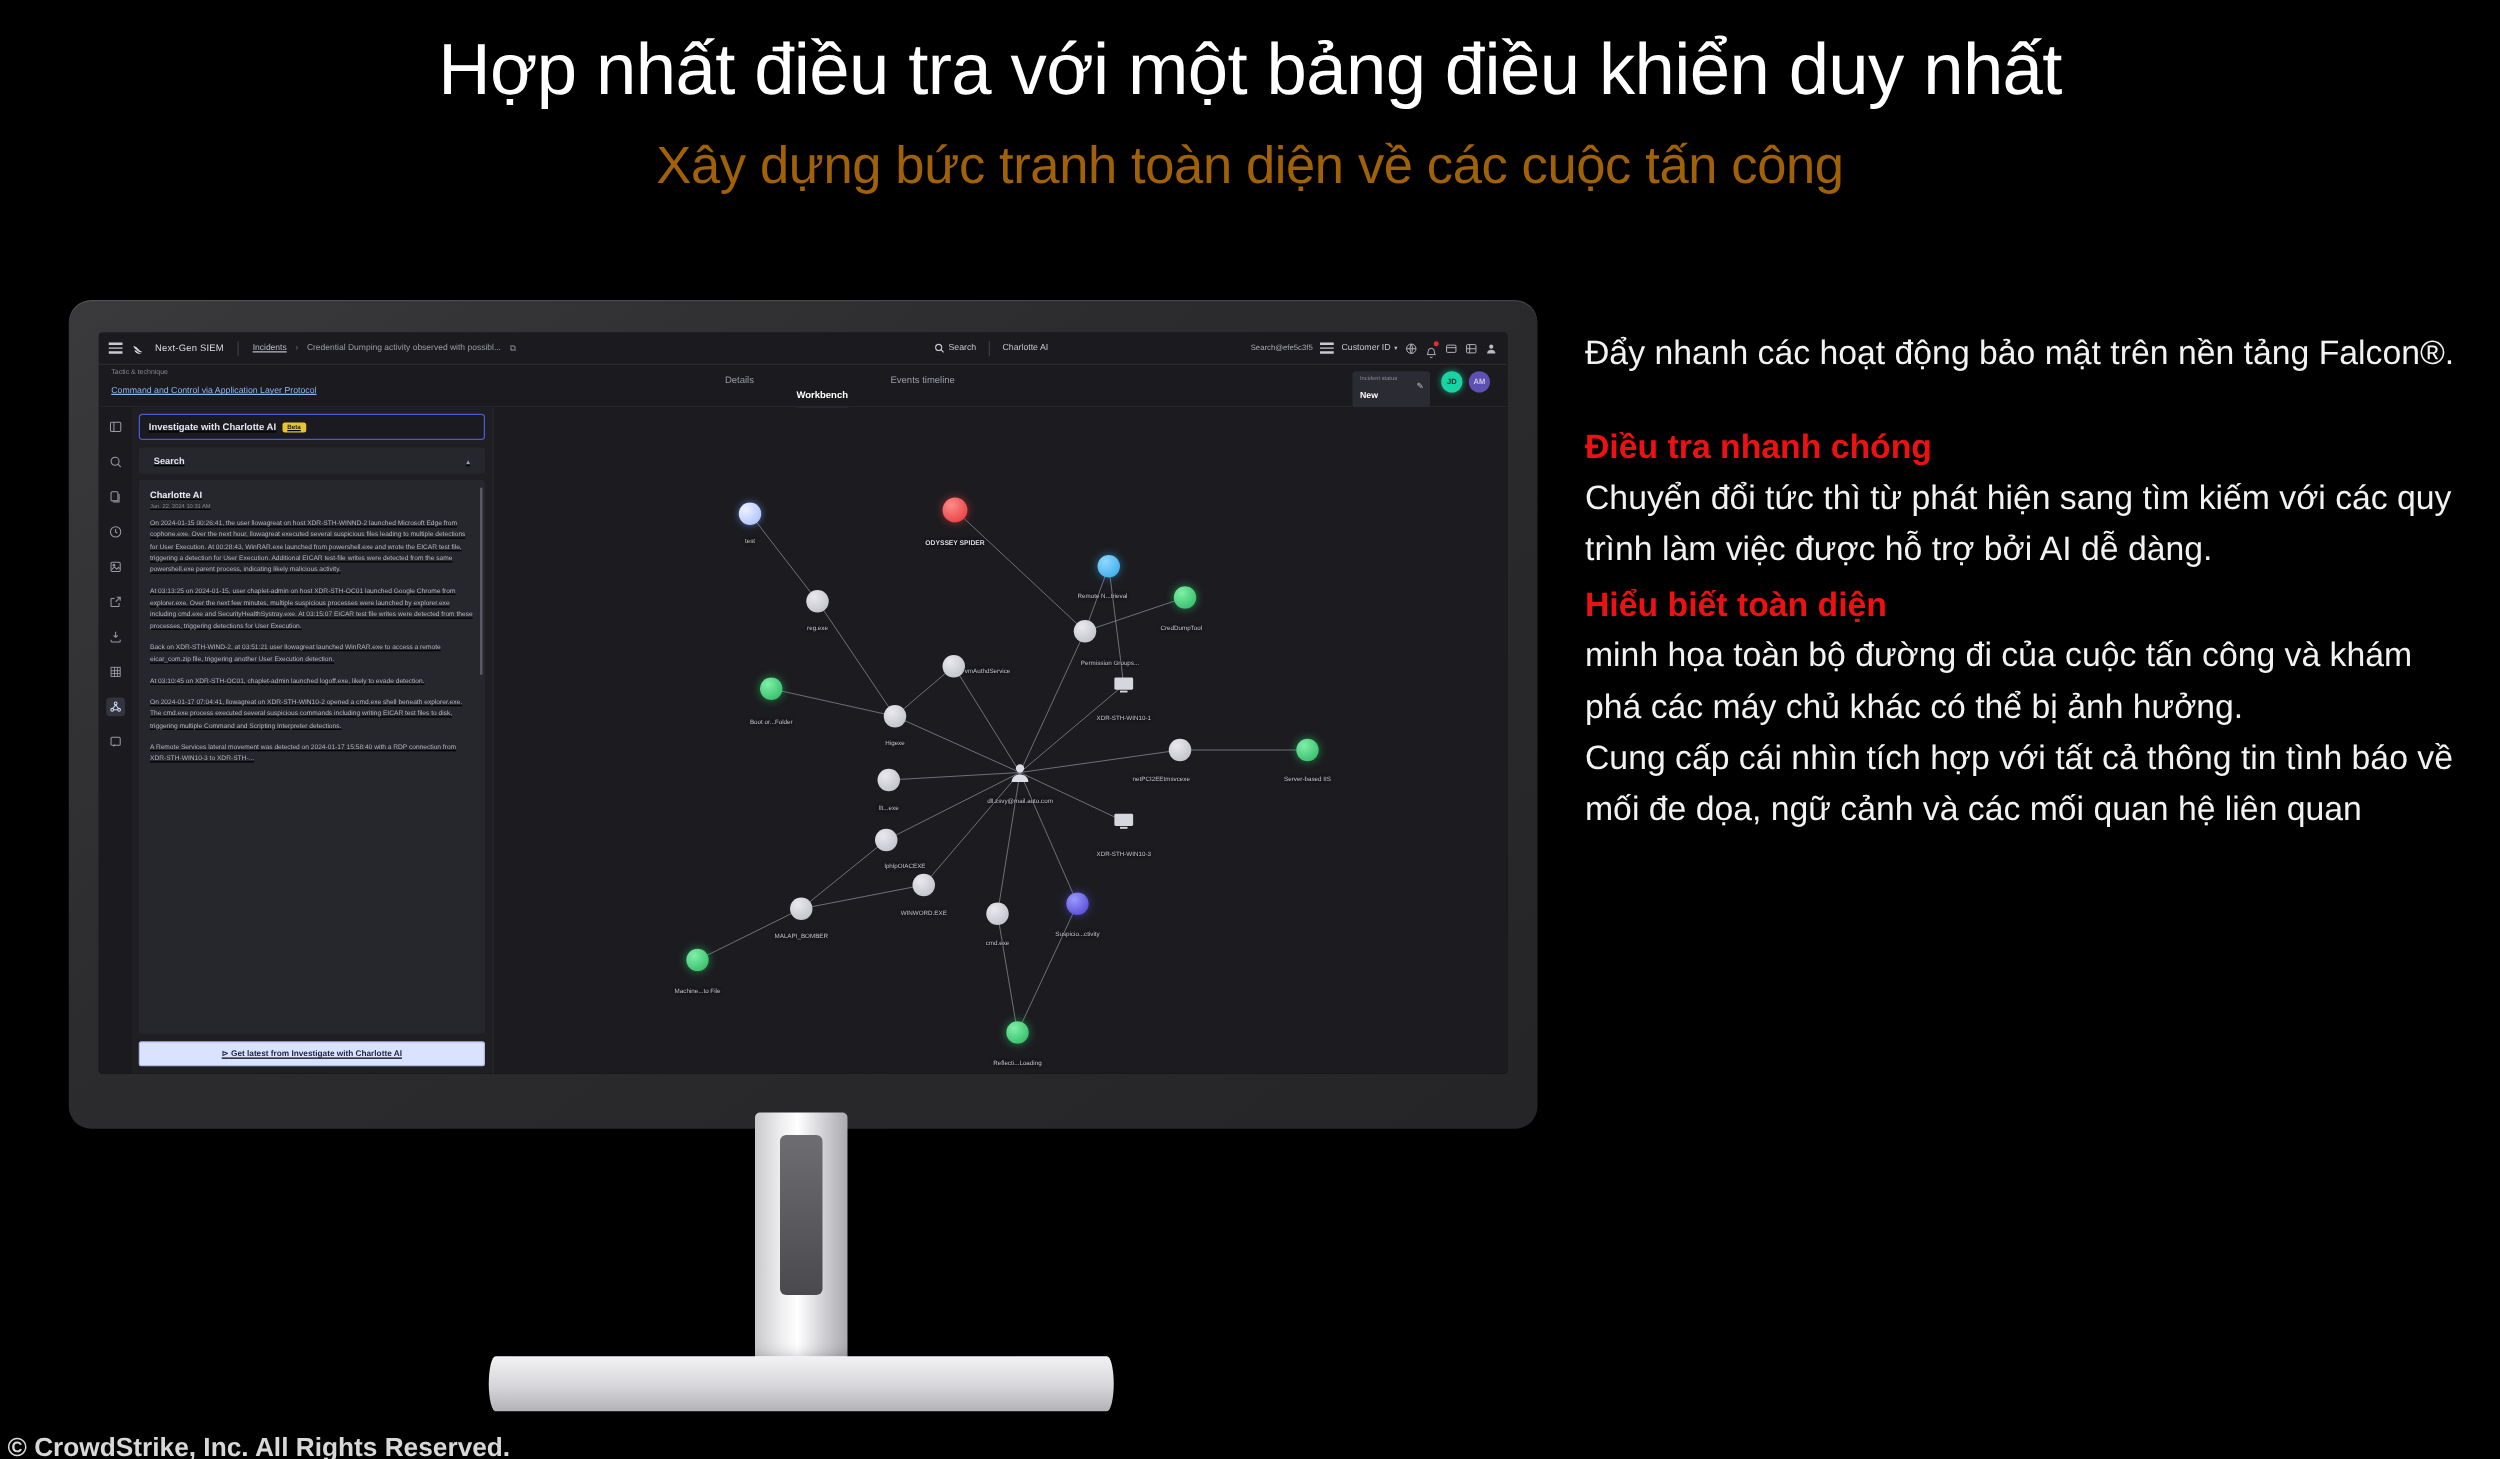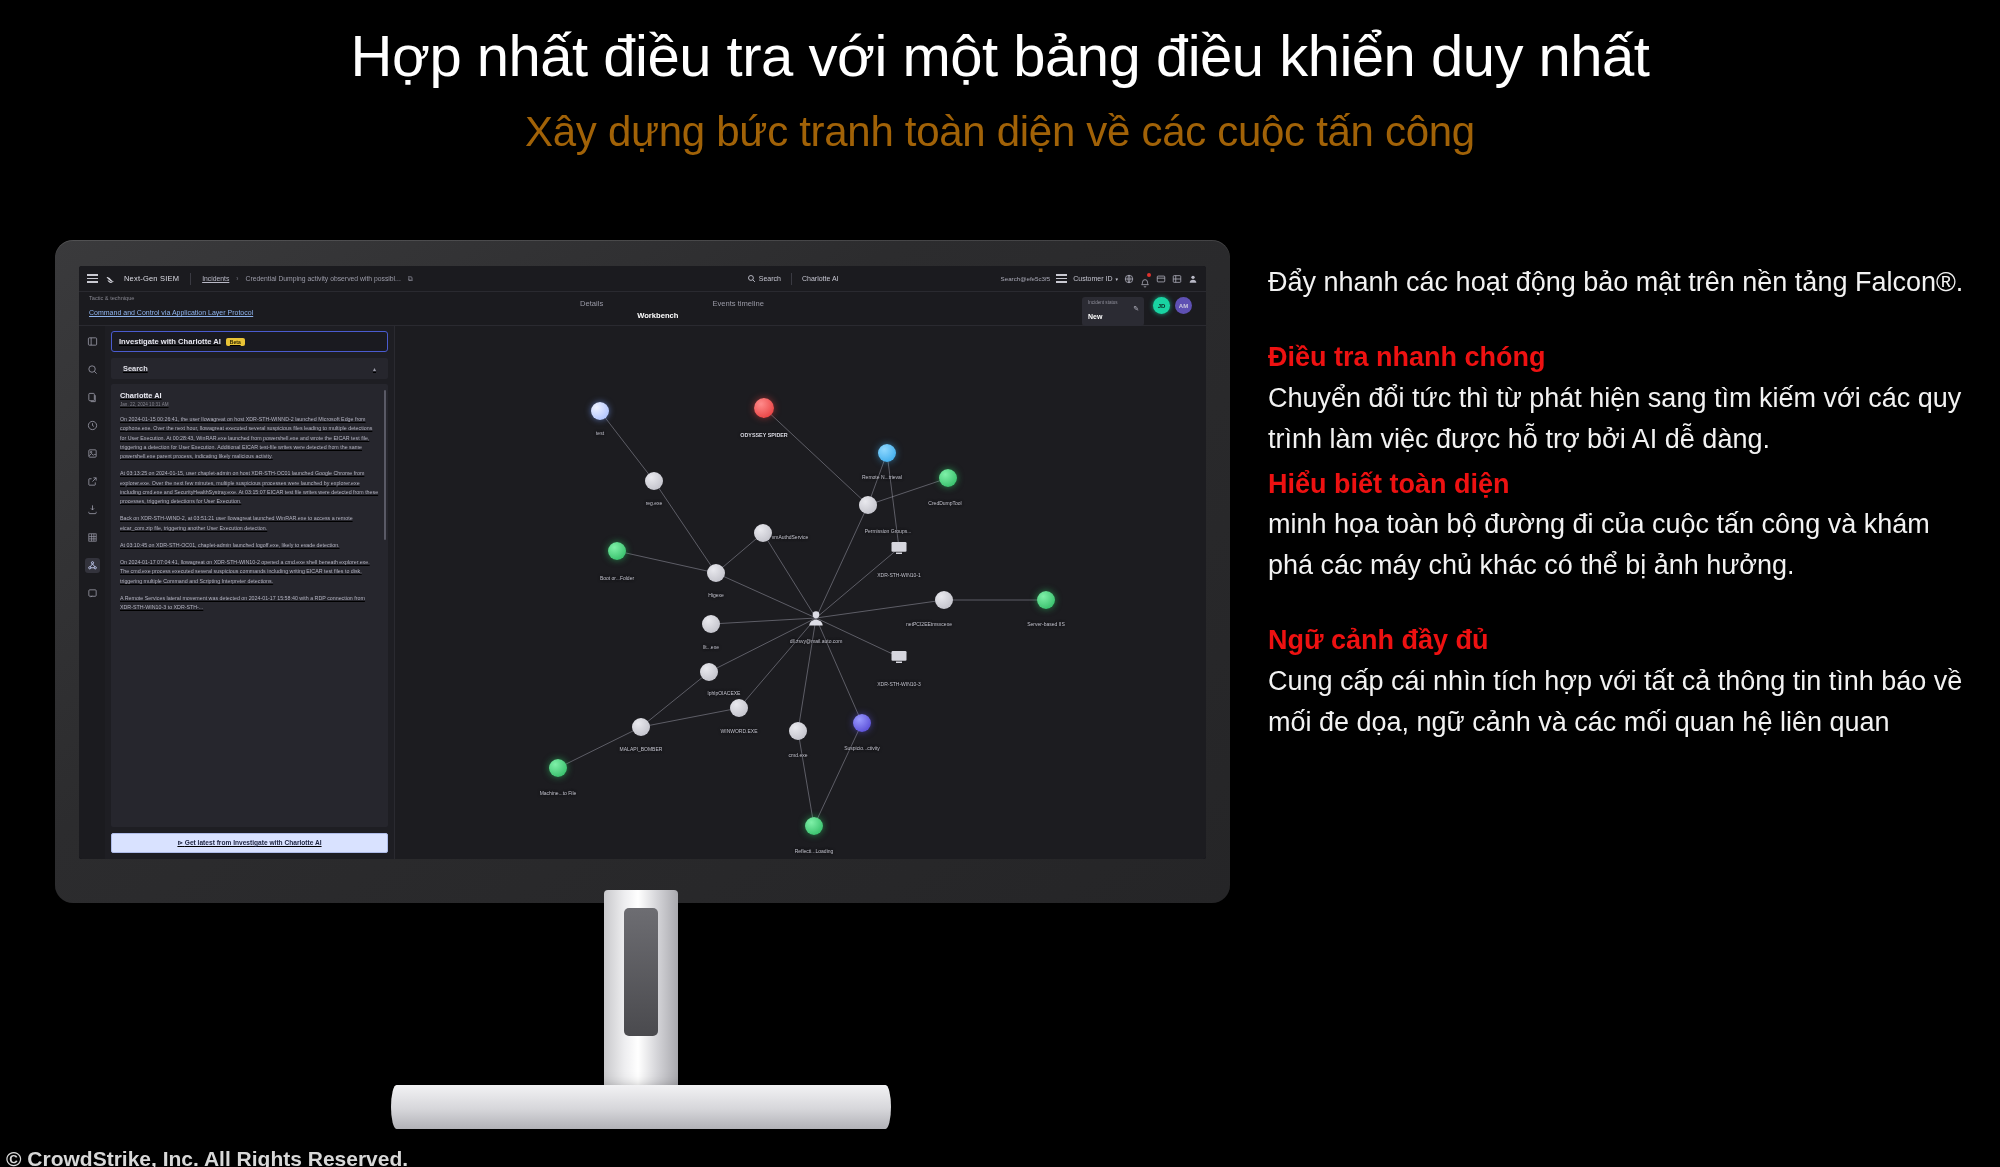--- a/index.html
+++ b/index.html
@@ -428,17 +428,16 @@
 
 <div class="copy-col">
   <div class="copy-lead">Đẩy nhanh các hoạt động bảo mật trên nền tảng Falcon®.</div>
 
   <div class="copy-h">Điều tra nhanh chóng</div>
   <div class="copy-p">Chuyển đổi tức thì từ phát hiện sang tìm kiếm với các quy trình làm việc được hỗ trợ bởi AI dễ dàng.</div>
 
   <div class="copy-h tight">Hiểu biết toàn diện</div>
   <div class="copy-p">minh họa toàn bộ đường đi của cuộc tấn công và khám phá các máy chủ khác có thể bị ảnh hưởng.</div>
 
-  <div class="copy-h">Ngữ cảnh đầy đủ</div>
   <div class="copy-p">Cung cấp cái nhìn tích hợp với tất cả thông tin tình báo về mối đe dọa, ngữ cảnh và các mối quan hệ liên quan</div>
 </div>
 
 <div class="footer">© CrowdStrike, Inc. All Rights Reserved.</div>
 
 </body></html>

